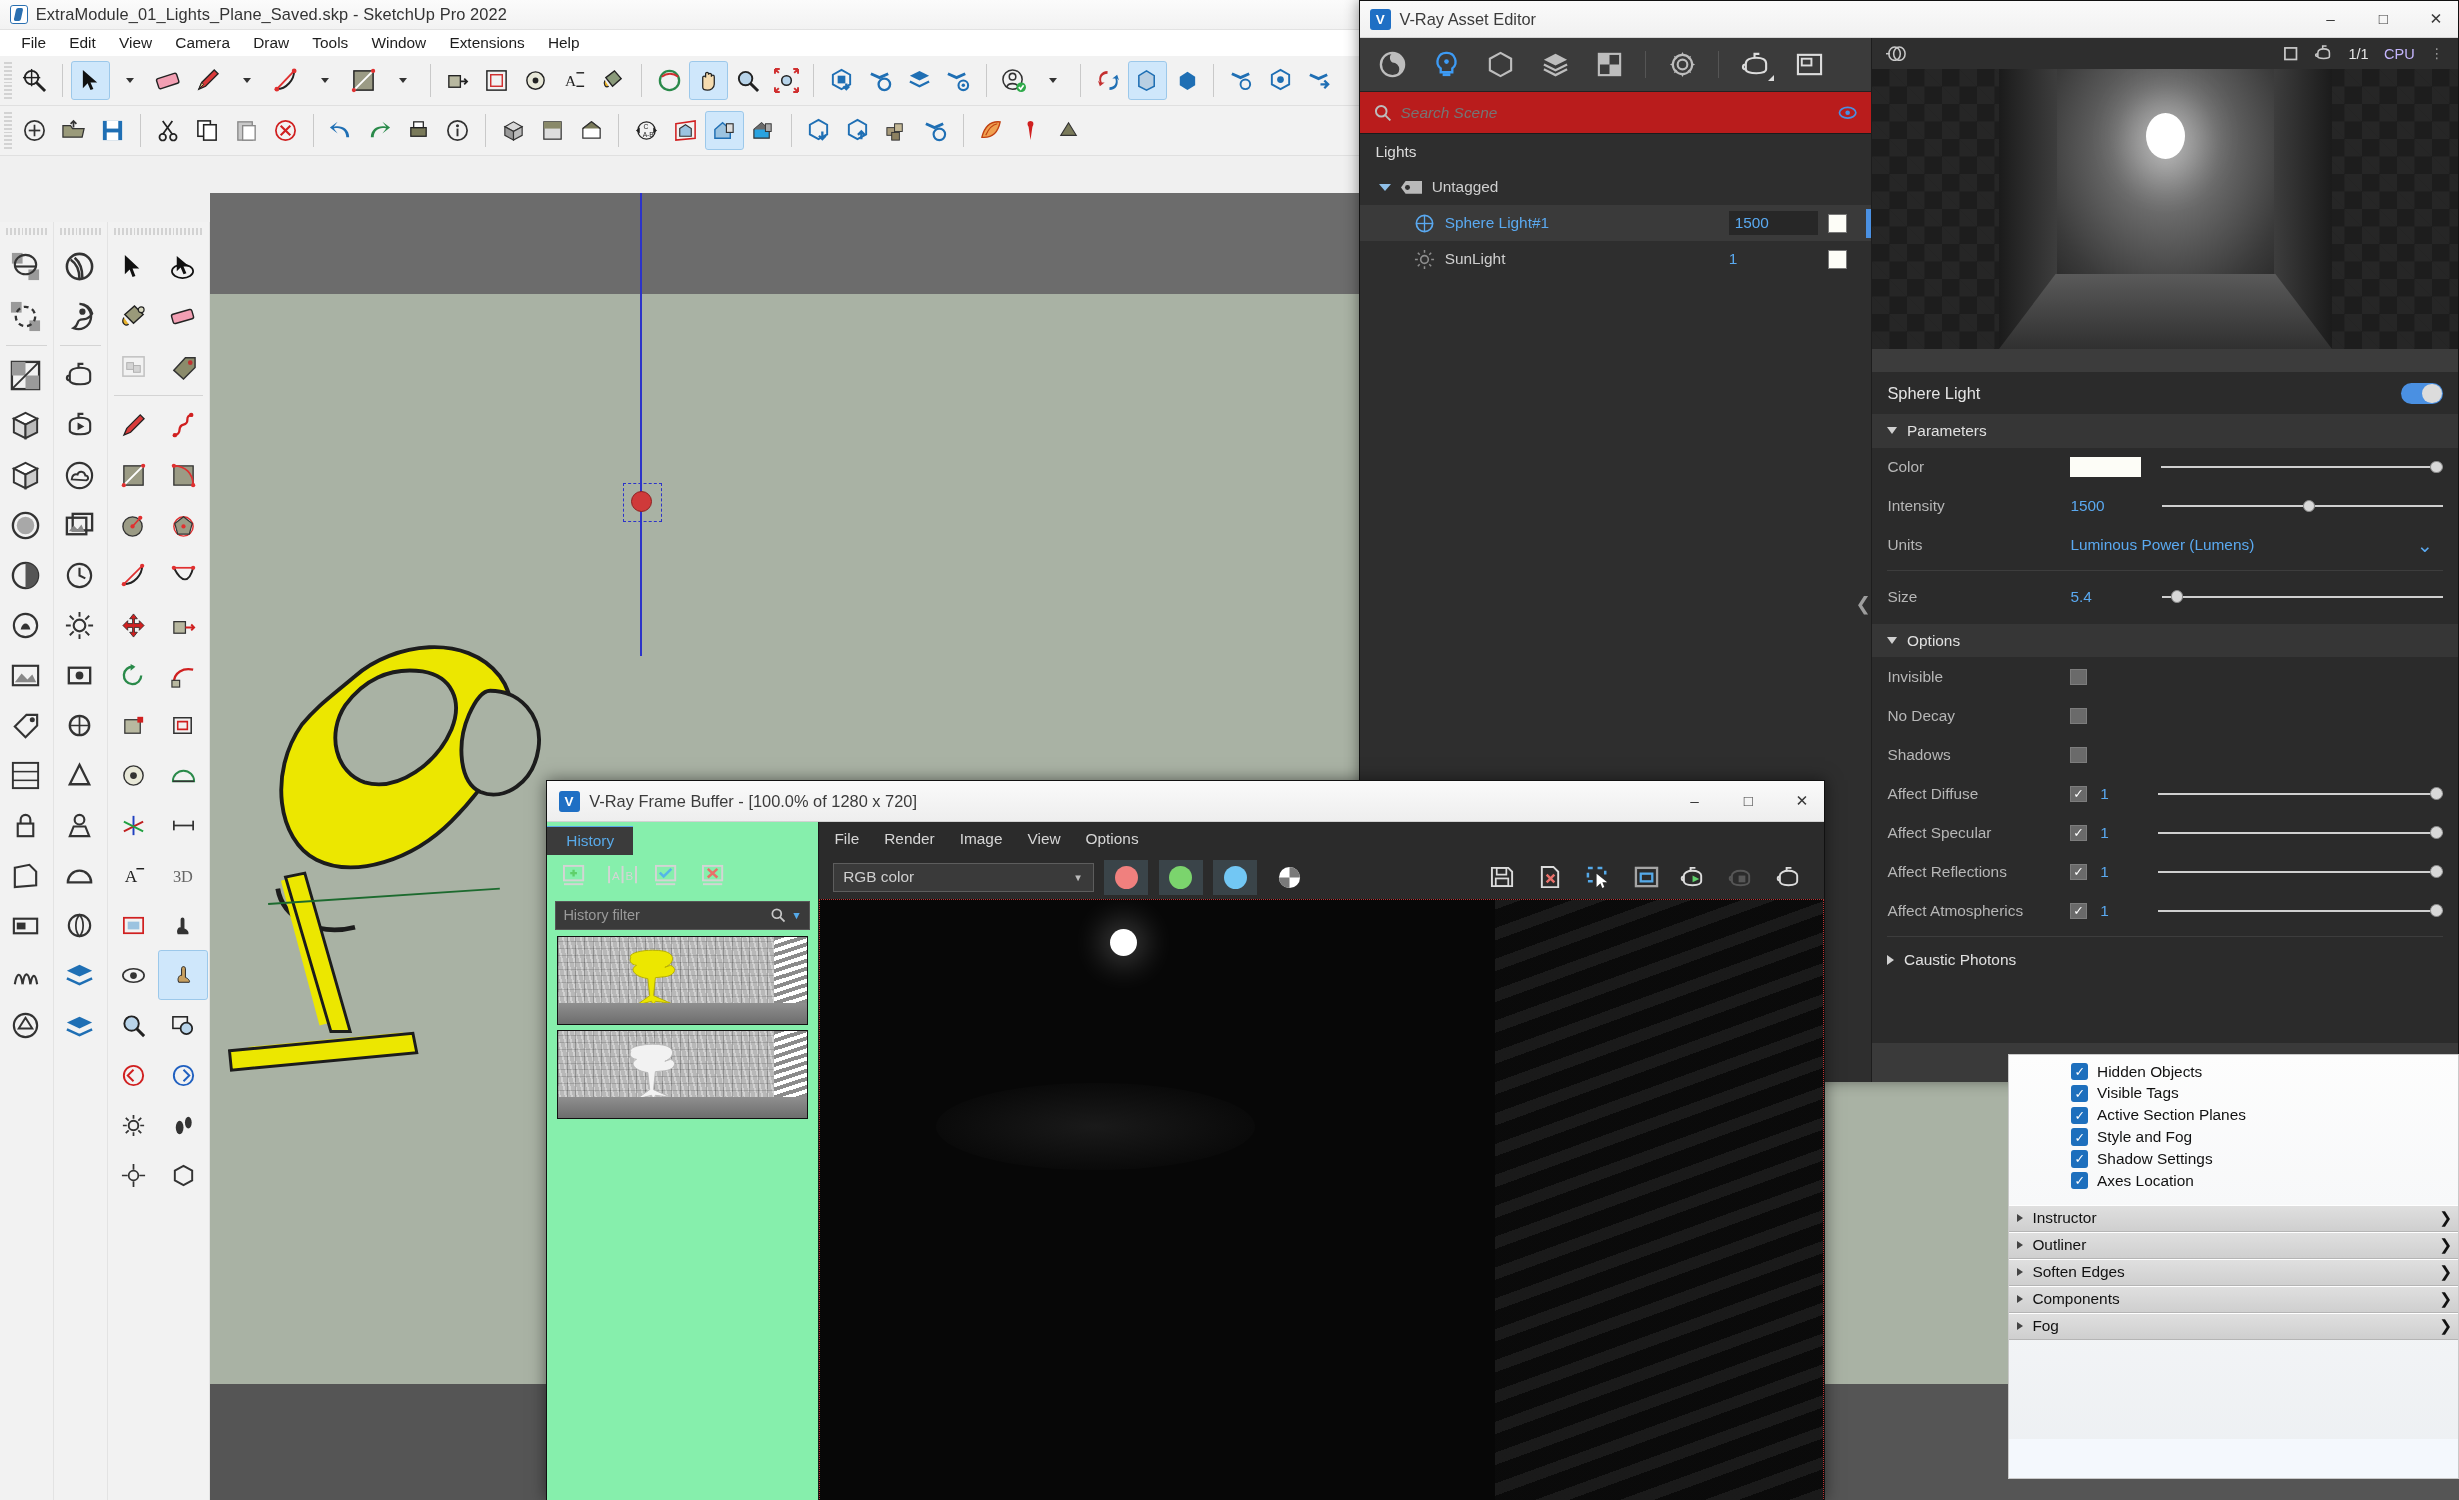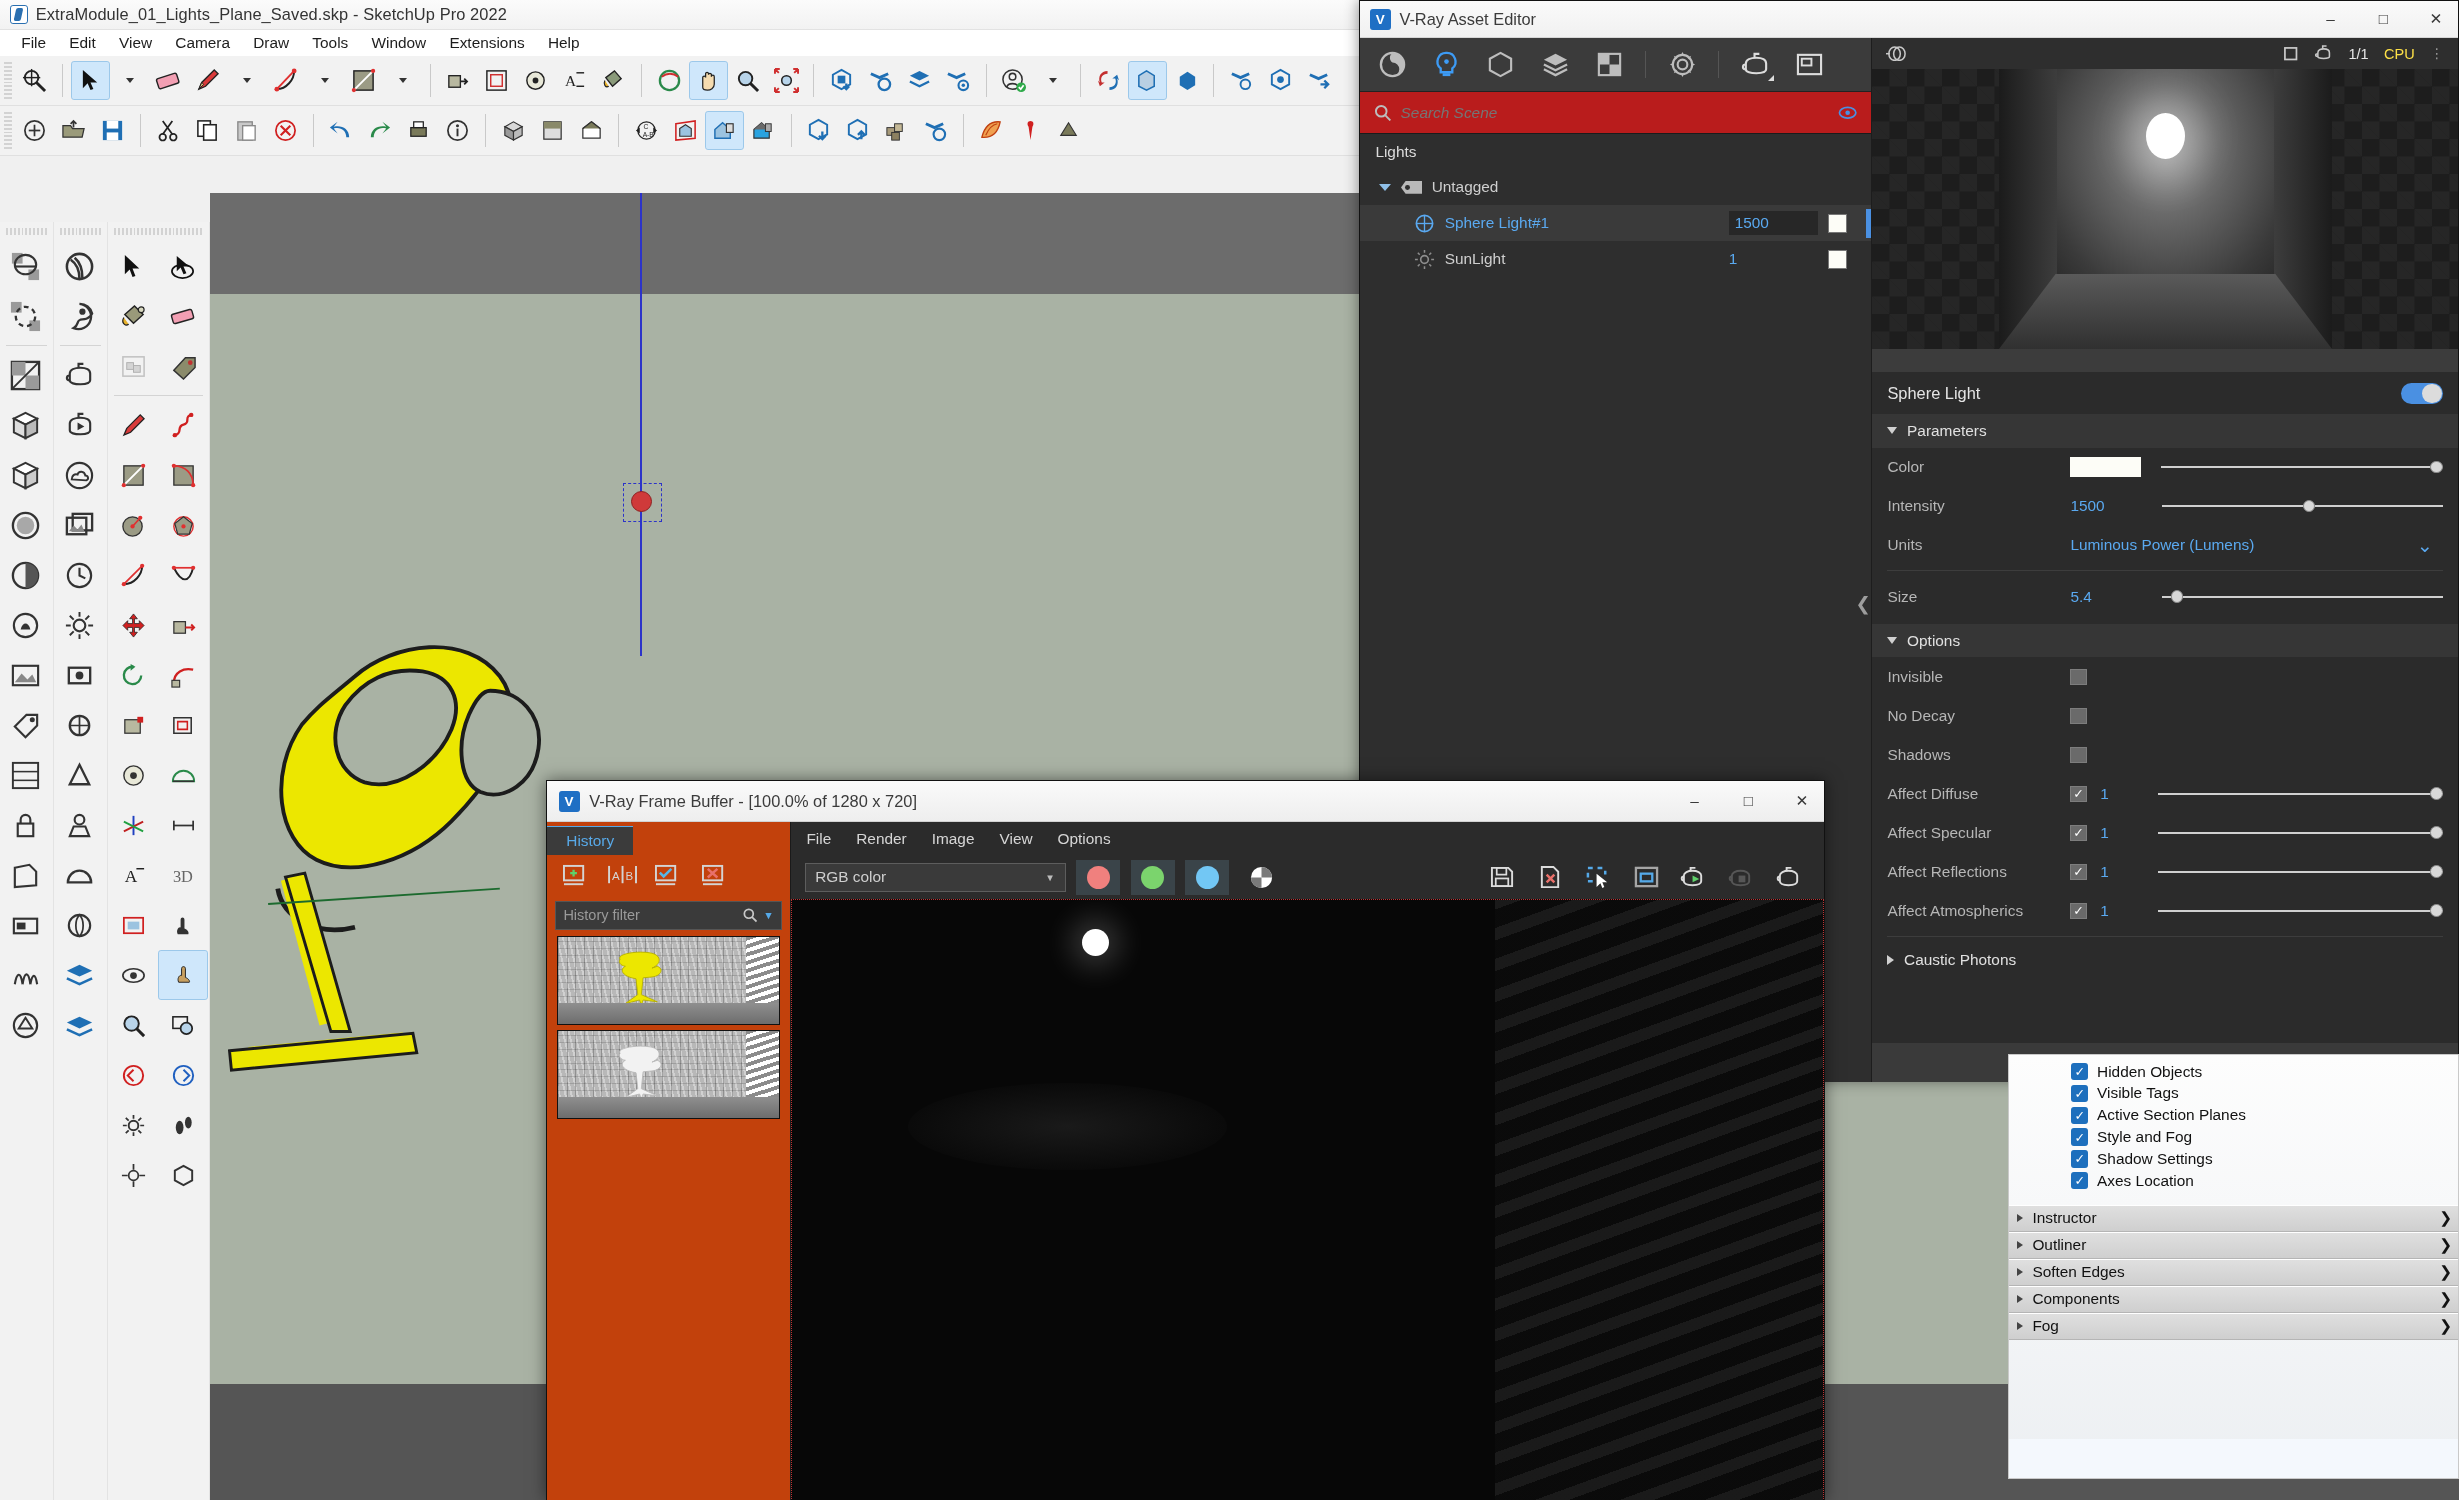--- a/index.html
+++ b/index.html
@@ -114,21 +114,21 @@
                  border-radius:50%;background:#2e2e2e;}
   .num{ width:89px; text-align:left; color:#5aa9f0; font-size:15.4px;}
   .tree-row.sel .num{ background:#272727; padding:2.9px 0 2.9px 5.8px;}
   .swatch{ width:19.3px;height:19.3px;background:#fdfdf7;border:1px solid #777; margin-right:9.7px;}
   .selbar{ width:4.8px; height:29px; background:#4a90e2; }
 
   
   .vrp-bar{ height:31px; background:#2e2e2e; display:flex; align-items:center;
             padding:0 13.5px; gap:15.4px; color:#c9c9c9; font-size:13.5px;}
   .vrp-spacer{ flex:1;}
-  .vrp-cpu{ color:#fde047; font-size:14.5px;}
+  .vrp-cpu{ color:#c4b5fd; font-size:14.5px;}
   .vrp-img{ height:280px; position:relative; overflow:hidden;
             background-color:#1d1d1d;
             background-image:
               linear-gradient(45deg,#262626 25%,transparent 25%,transparent 75%,#262626 75%),
               linear-gradient(45deg,#262626 25%,transparent 25%,transparent 75%,#262626 75%);
             background-size:35px 35px; background-position:0 0,17.4px 17.4px;}
   .room{ position:absolute; left:127px; top:0; width:333px; height:280px; overflow:hidden;}
   .room .back{ position:absolute; left:56px; top:0; width:222px; height:214px;
                background:radial-gradient(ellipse at 50% 38%,#9b9b9b 0%,#6a6a6a 34%,#3a3a3a 80%,#2a2a2a 100%);}
   .room .lwall{ position:absolute; left:0; top:0; width:58px; height:280px;
@@ -173,21 +173,21 @@
   .collapse-arrow{ position:absolute; left:-16.4px; top:555px; color:#9d9d9d; font-size:18.3px;}
 
   
   .vfb{ position:absolute; left:546px; top:780px; width:1279px; height:720px;
         background:#2b2b2b; border:1px solid #111; box-shadow:0 0 15.4px rgba(0,0,0,.5);}
   .vfb-title{ height:41px; background:linear-gradient(#fafafa,#eeeeee);
               display:flex; align-items:center; padding-left:11.6px; gap:9.7px;
               border-bottom:1px solid #d2d2d2;}
   .vfb-title-text{ flex:1; font-size:16.4px; color:#3b3b3b;}
   .vfb-body{ display:flex; height:679px;}
-  .vfb-left{ width:244px; background:#c2410c; border-right:1px solid #1a1a1a;}
+  .vfb-left{ width:272px; background:#86efac; border-right:1px solid #1a1a1a;}
   .vfb-main{ flex:1; background:#2b2b2b; position:relative;}
   .hist-tab{ height:33px; display:flex; align-items:flex-end;}
   .hist-tab .t{ padding:4.8px 19.3px; background:#3b3b3b; color:#58a9e8; font-size:15.4px;
                 border-top:1.9px solid #58a9e8;}
   .hist-tools{ height:44px; display:flex; align-items:center; gap:15.4px; padding:0 13.5px;}
   .htbtn{ width:31px;height:27px; position:relative;}
   .hist-search{ margin:1.9px 7.7px 5.8px 7.7px; height:29px; background:#3a3a3a; border:1px solid #555;
                 display:flex; align-items:center; padding:0 7.7px; gap:5.8px;}
   .hist-search span{ flex:1; color:#9a9a9a; font-size:14.5px;}
   .thumb{ margin:0 9.7px 5.8px 9.7px; height:89px; border:1px solid #111; position:relative;

